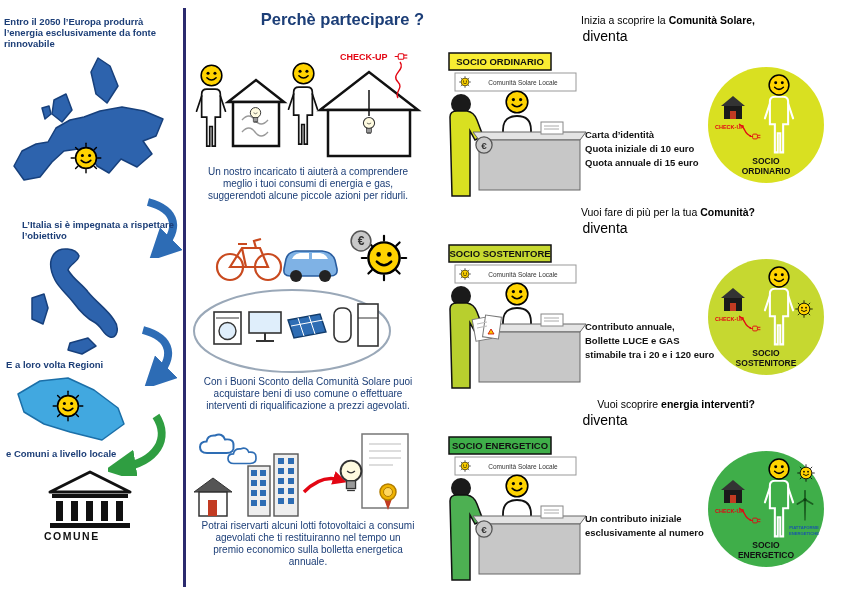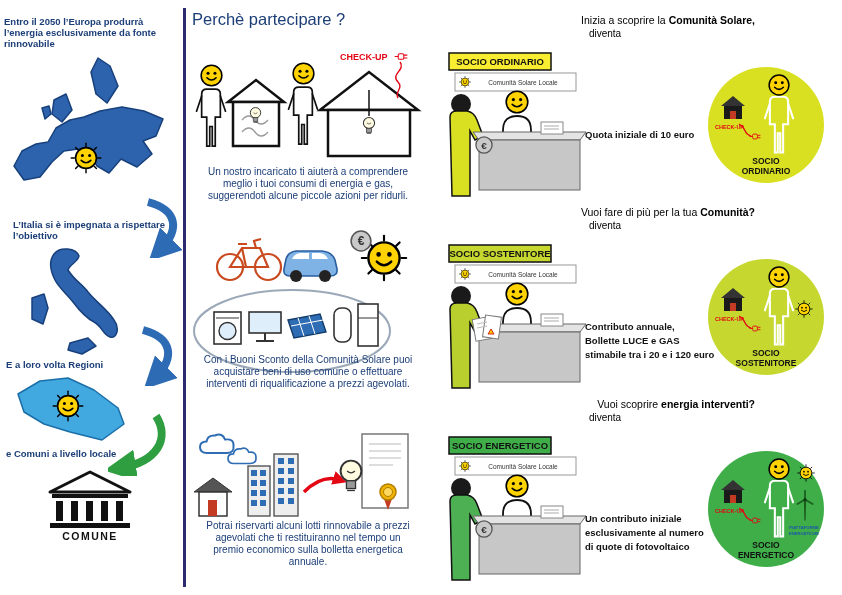--- a/index.html
+++ b/index.html
@@ -5,28 +5,28 @@
   *{box-sizing:border-box}
   html,body{margin:0;padding:0}
   body{
     width:842px;height:595px;position:relative;background:#fff;overflow:hidden;
     font-family:"Liberation Sans",sans-serif;color:#111;
   }
   .abs{position:absolute}
   svg text{font-family:"Liberation Sans",sans-serif}
   .navy{color:var(--navy,#1c3e77);font-weight:bold;text-align:left;line-height:1.18}
   .fs9{font-size:9.5px}
-  .title{font-size:16.5px;font-weight:normal;color:var(--navy,#1c3e77);text-align:left}
+  .title{font-size:16.5px;font-weight:bold;color:var(--navy,#1c3e77);text-align:right}
   .divider{position:absolute;left:183px;top:8px;width:3px;height:579px;background:var(--divider,#2b2a6e)}
-  .comune-label{font-size:10.5px;font-weight:bold;letter-spacing:1.5px;text-align:center}
+  .comune-label{font-size:10.5px;font-weight:bold;letter-spacing:1.5px;}
   .para{color:var(--navy,#1c3e77);font-weight:normal;font-size:10px;text-align:center;line-height:1.2}
   .section{position:absolute;left:435px;width:407px;height:192px}
   .r-head{position:absolute;left:20px;top:0;width:300px;text-align:right;font-size:10.5px;color:#000}
   .r-head b{font-weight:bold}
-  .r-diventa{position:absolute;left:20px;top:14px;width:300px;text-align:center;font-size:10px;color:#000}
+  .r-diventa{position:absolute;left:20px;top:14px;width:300px;text-align:center;font-size:14px;color:#000}
   .desk-svg{position:absolute;left:8px;top:38px}
   .details{position:absolute;left:150px;top:114px;width:170px;font-size:9.5px;font-weight:bold;line-height:1.45;color:#111}
   .details div{white-space:nowrap}
   .badge-svg{position:absolute;left:272px;top:52px}
 </style>
 </head>
 <body>
 
 <svg width="0" height="0" style="position:absolute" aria-hidden="true">
   <defs>
@@ -108,21 +108,21 @@
     <polygon points="36,52 43,50 45,58 39,63"></polygon>
     <polygon points="8,110 16,95 30,88 42,86 50,72 64,64 78,61 94,55 116,51 138,55 157,63 150,80 137,85 146,98 131,111 115,103 103,117 91,110 84,98 72,93 58,95 46,106 34,121 18,124"></polygon>
   </g>
   <use href="#sun" x="64" y="86" width="32" height="32"></use>
 </svg>
 
 <svg class="abs" style="left:138px;top:198px" width="50" height="60" viewBox="0 0 50 60">
   <path d="M10,4 C40,12 42,32 22,52" style="stroke:var(--arrow-blue,#2d6cb5)" stroke-width="8" fill="none" marker-end="url(#ab)"></path>
 </svg>
 
-<div class="abs navy fs9" style="left:13px;top:219px;width:172px">L’Italia si è impegnata a rispettare l’obiettivo</div>
+<div class="abs navy fs9" style="left:22px;top:219px;width:172px">L’Italia si è impegnata a rispettare l’obiettivo</div>
 
 <svg class="abs" style="left:22px;top:246px" width="112" height="112" viewBox="0 0 112 112">
   <g style="fill:var(--map-blue,#2d63ad)" stroke="#17407c" stroke-width="1.5" stroke-linejoin="round">
     <path d="M32,8 C38,0 54,2 57,10 C56,16 48,18 46,24 C52,34 60,38 66,46 C74,56 86,64 92,74 C98,82 95,93 88,91 C81,89 80,80 72,76 C64,72 57,64 51,56 C45,48 37,42 33,34 C29,26 26,16 32,8 Z"></path>
     <polygon points="48,97 66,92 74,100 60,108 46,104"></polygon>
     <polygon points="10,52 22,48 26,62 21,78 10,73"></polygon>
   </g>
 </svg>
 
 <svg class="abs" style="left:133px;top:326px" width="50" height="60" viewBox="0 0 50 60">
@@ -203,21 +203,21 @@
   <g>
     <path d="M92,45 L94,35 Q96,28 104,27 L130,27 Q140,28 143,36 L145,45 Q146,52 138,52 L98,52 Q91,52 92,45 Z" fill="#7fb2e5" stroke="#2a5d9f" stroke-width="1.6"></path>
     <path d="M100,35 Q102,30 108,29 L117,29 L117,35 Z M120,29 L128,29 Q134,30 136,35 L120,35 Z" fill="#fff"></path>
     <circle cx="104" cy="52" r="6" fill="#222"></circle>
       <circle cx="133" cy="52" r="6" fill="#222"></circle>
   </g>
   <use href="#sun" x="168" y="10" width="48" height="48"></use>
   <use href="#coin" x="158" y="6" width="22" height="22"></use>
 </svg>
 
-<div class="abs para" style="left:200px;top:354px;width:216px">Con i Buoni Sconto della Comunità Solare puoi acquistare beni di uso comune o effettuare interventi di riqualificazione a prezzi agevolati.</div>
+<div class="abs para" style="left:200px;top:376px;width:216px">Con i Buoni Sconto della Comunità Solare puoi acquistare beni di uso comune o effettuare interventi di riqualificazione a prezzi agevolati.</div>
 
 <svg class="abs" style="left:192px;top:430px" width="232" height="88" viewBox="0 0 232 88">
   <use href="#cloud" x="6" y="2" width="40" height="24"></use>
   <use href="#cloud" x="34" y="16" width="34" height="20"></use>
   <g>
     <polygon points="2,62 21,48 40,62" fill="#555" stroke="#333"></polygon>
     <rect x="7" y="62" width="28" height="24" fill="#fff" stroke="#333" stroke-width="1.5"></rect>
     <rect x="16" y="70" width="9" height="16" fill="#c23b22"></rect>
   </g>
   <g>
@@ -251,21 +251,21 @@
   <line x1="177" y1="28" x2="209" y2="28" stroke="#bbb"></line>
   <line x1="177" y1="35" x2="201" y2="35" stroke="#bbb"></line>
   <use href="#bulb" x="146" y="28" width="26" height="39"></use>
   <g>
     <polygon points="191,66 196,80 201,66" fill="#c23b22"></polygon>
     <circle cx="196" cy="62" r="8" fill="#f0b400" stroke="#b07c00" stroke-width="1.5"></circle>
     <circle cx="196" cy="62" r="4.5" fill="#ffd75e" stroke="#b07c00"></circle>
   </g>
 </svg>
 
-<div class="abs para" style="left:200px;top:520px;width:216px">Potrai riservarti alcuni lotti rinnovabile a prezzi agevolati che ti restituiranno nel tempo un premio economico sulla bolletta energetica annuale.</div>
+<div class="abs para" style="left:200px;top:520px;width:216px">Potrai riservarti alcuni lotti fotovoltaici a consumi agevolati che ti restituiranno nel tempo un premio economico sulla bolletta energetica annuale.</div>
 
 <div class="section" style="top:14px">
   <div class="r-head"><span>Inizia a scoprire la </span><b>Comunità Solare,</b></div>
   <div class="r-diventa">diventa</div>
 
   <svg class="desk-svg" width="145" height="145" viewBox="0 0 145 145">
     <circle cx="18" cy="52" r="10" fill="#1a1a1a"></circle>
     <path d="M7,65 Q7,59 14,59 L24,59 Q31,60 34,68 L40,84 L32,88 L27,79 L27,144 L9,144 Z" style="fill:var(--body1,#d9e021)" stroke="#111" stroke-width="1.5"></path>
     <rect x="6" y="1" width="102" height="17" style="fill:var(--sign1,#f9ed32)" stroke="#111" stroke-width="1.5"></rect>
     <text x="57" y="13" text-anchor="middle" font-size="9.5" font-weight="bold" fill="#111">SOCIO ORDINARIO</text>
@@ -276,21 +276,23 @@
     <use href="#smiley" x="62" y="38" width="24" height="24"></use>
     <polygon points="30,80 143,80 137,88 36,88" fill="#e4e4e4" stroke="#666"></polygon>
     <rect x="36" y="88" width="101" height="50" fill="#c7c7c7" stroke="#666"></rect>
     <rect x="98" y="70" width="22" height="12" fill="#fff" stroke="#888"></rect>
     <line x1="101" y1="74" x2="116" y2="74" stroke="#aaa"></line>
       <line x1="101" y1="77" x2="116" y2="77" stroke="#aaa"></line>
     <use href="#coin" x="32" y="84" width="18" height="18"></use>
   </svg>
 
   <div class="details">
+    <div>Carta d’identità</div>
     <div>Quota iniziale di 10 euro</div>
+    <div>Quota annuale di 15 euro</div>
   </div>
 
   <svg class="badge-svg" width="118" height="118" viewBox="0 0 118 118">
     <circle cx="59" cy="59" r="58" style="fill:var(--badge1,#d9e021)"></circle>
     <use href="#body-white" x="54" y="30" width="36" height="58"></use>
     <use href="#smiley" x="61" y="8" width="22" height="22"></use>
     <g>
       <polygon points="14,40 26,30 38,40" fill="#333"></polygon>
       <rect x="17" y="40" width="18" height="13" fill="#1a1a1a"></rect>
       <rect x="23" y="45" width="6" height="8" fill="#c23b22"></rect>
@@ -373,21 +375,20 @@
     <rect x="36" y="88" width="101" height="50" fill="#c7c7c7" stroke="#666"></rect>
     <rect x="98" y="70" width="22" height="12" fill="#fff" stroke="#888"></rect>
     <line x1="101" y1="74" x2="116" y2="74" stroke="#aaa"></line>
       <line x1="101" y1="77" x2="116" y2="77" stroke="#aaa"></line>
     <use href="#coin" x="32" y="84" width="18" height="18"></use>
   </svg>
 
   <div class="details">
     <div>Un contributo iniziale</div>
     <div>esclusivamente al numero</div>
-    <div>di quote di fotovoltaico</div>
   </div>
 
   <svg class="badge-svg" width="118" height="118" viewBox="0 0 118 118">
     <circle cx="59" cy="59" r="58" style="fill:var(--badge3,#3fae49)"></circle>
     <use href="#body-white" x="54" y="30" width="36" height="58"></use>
     <use href="#smiley" x="61" y="8" width="22" height="22"></use>
     <use href="#sun" x="90" y="14" width="18" height="18"></use>
     <use href="#windmill" x="86" y="40" width="24" height="32"></use>
     <text x="97" y="79" text-anchor="middle" font-size="4.2" font-weight="bold" fill="#1a57a8">PIATTAFORME</text>
     <text x="97" y="84.5" text-anchor="middle" font-size="4.2" font-weight="bold" fill="#1a57a8">ENERGETICHE</text>

